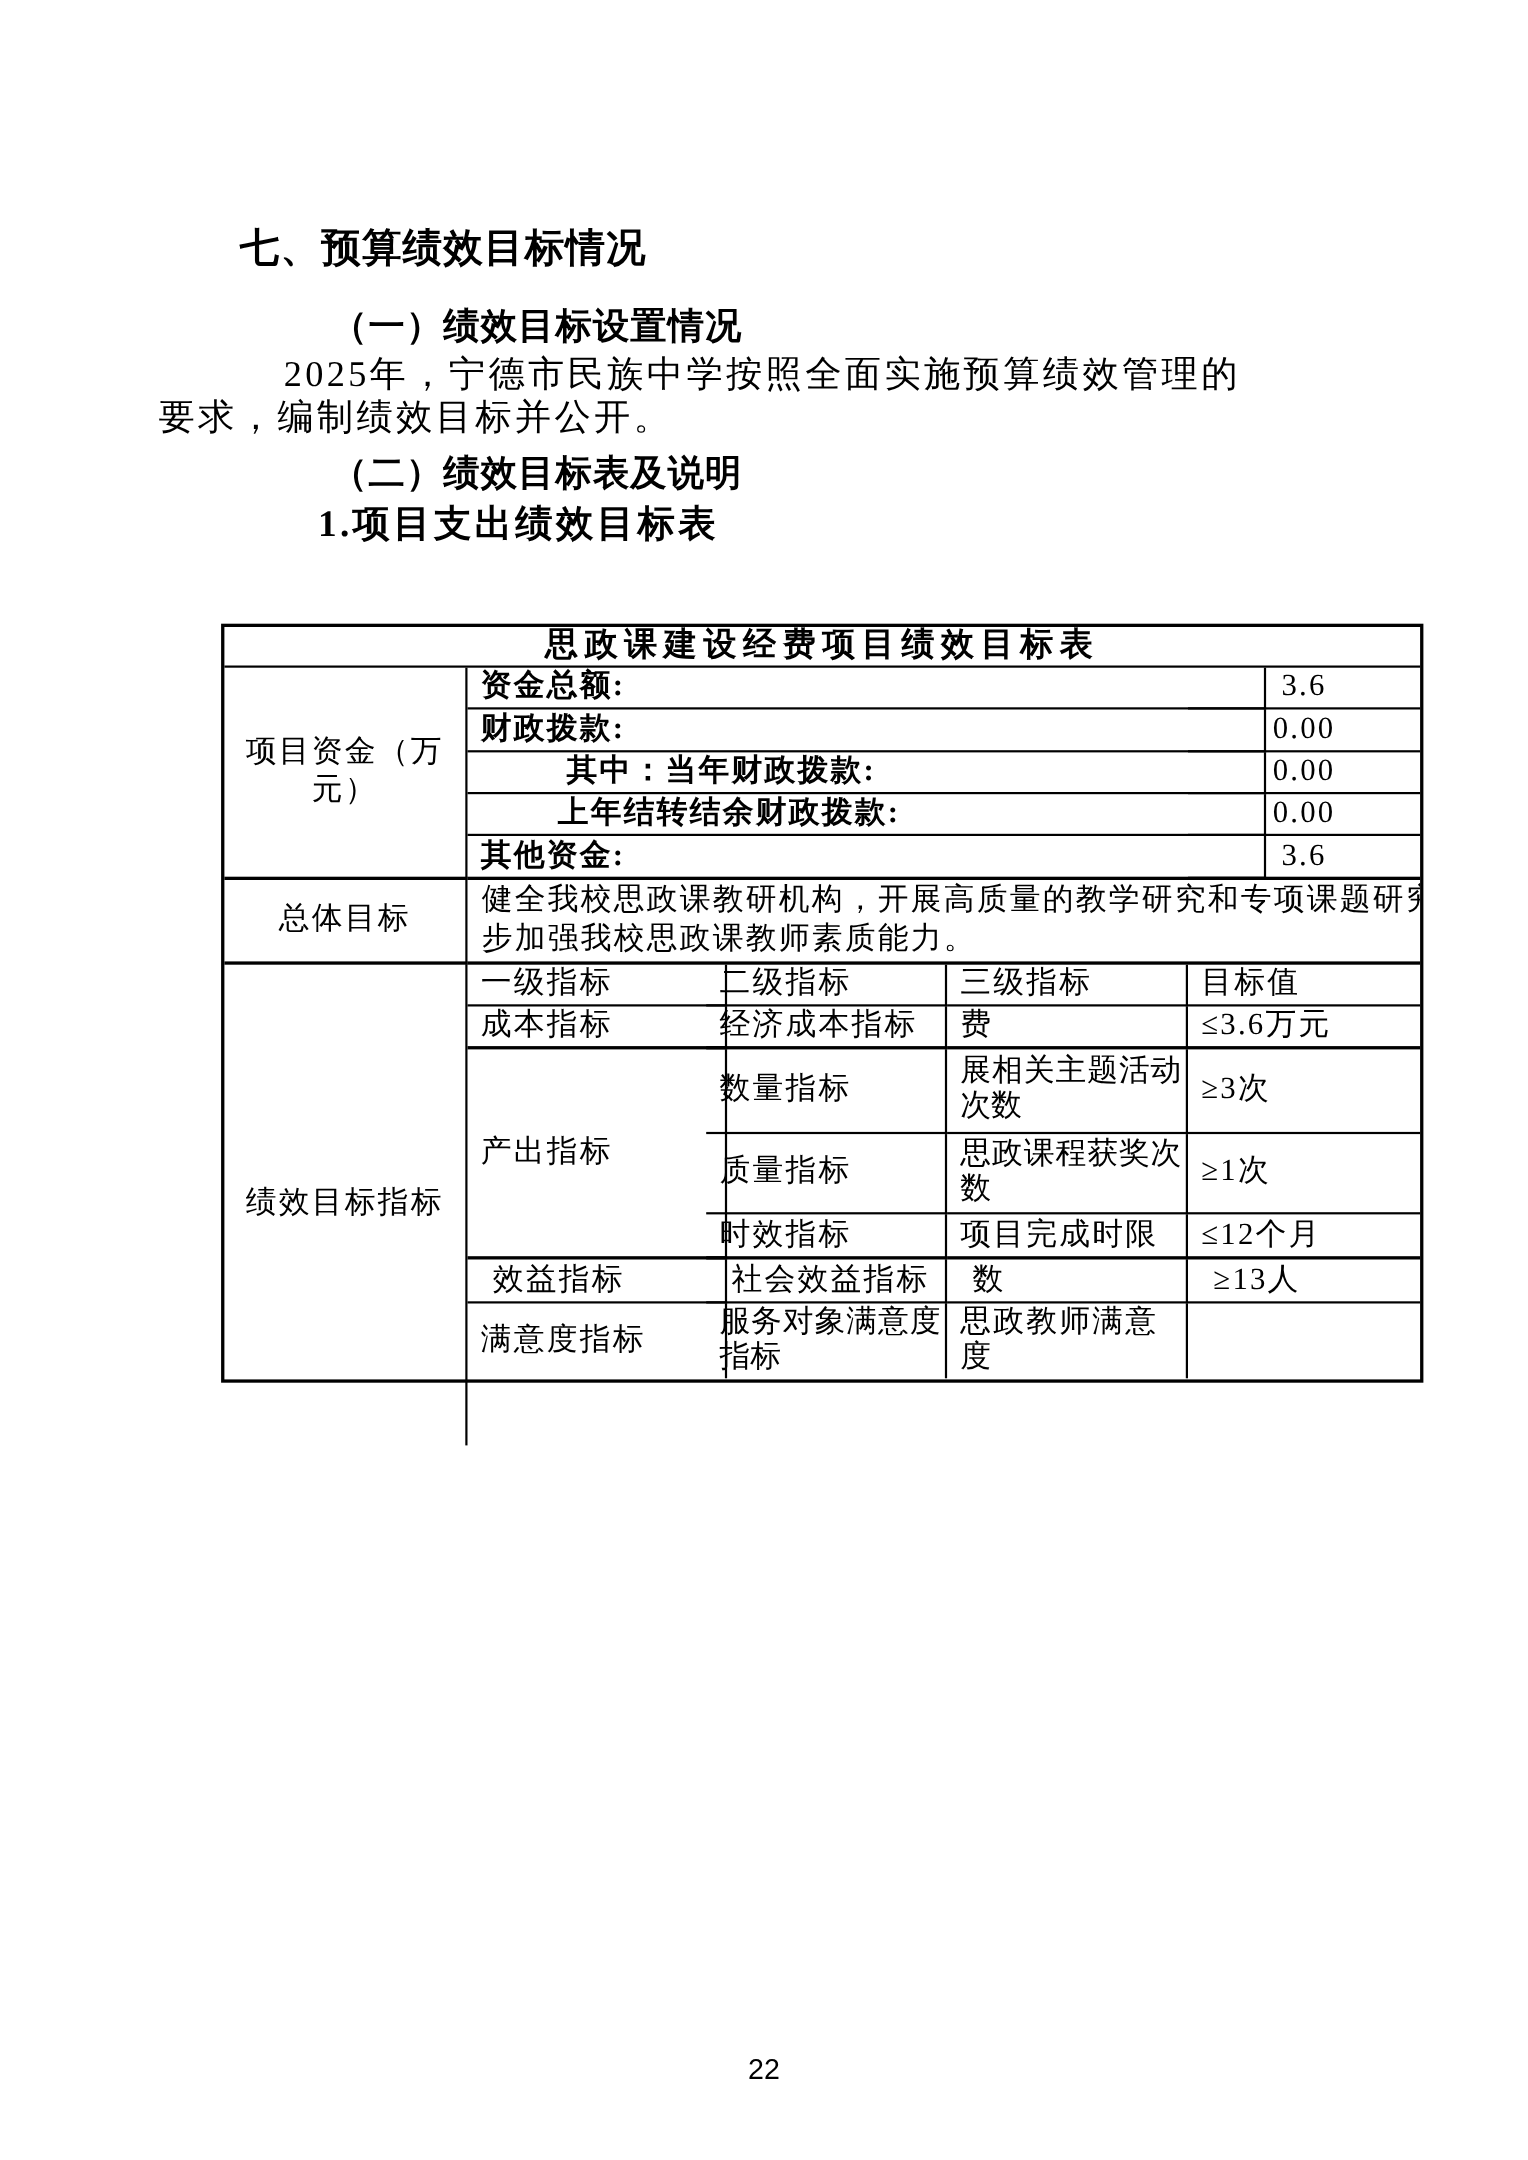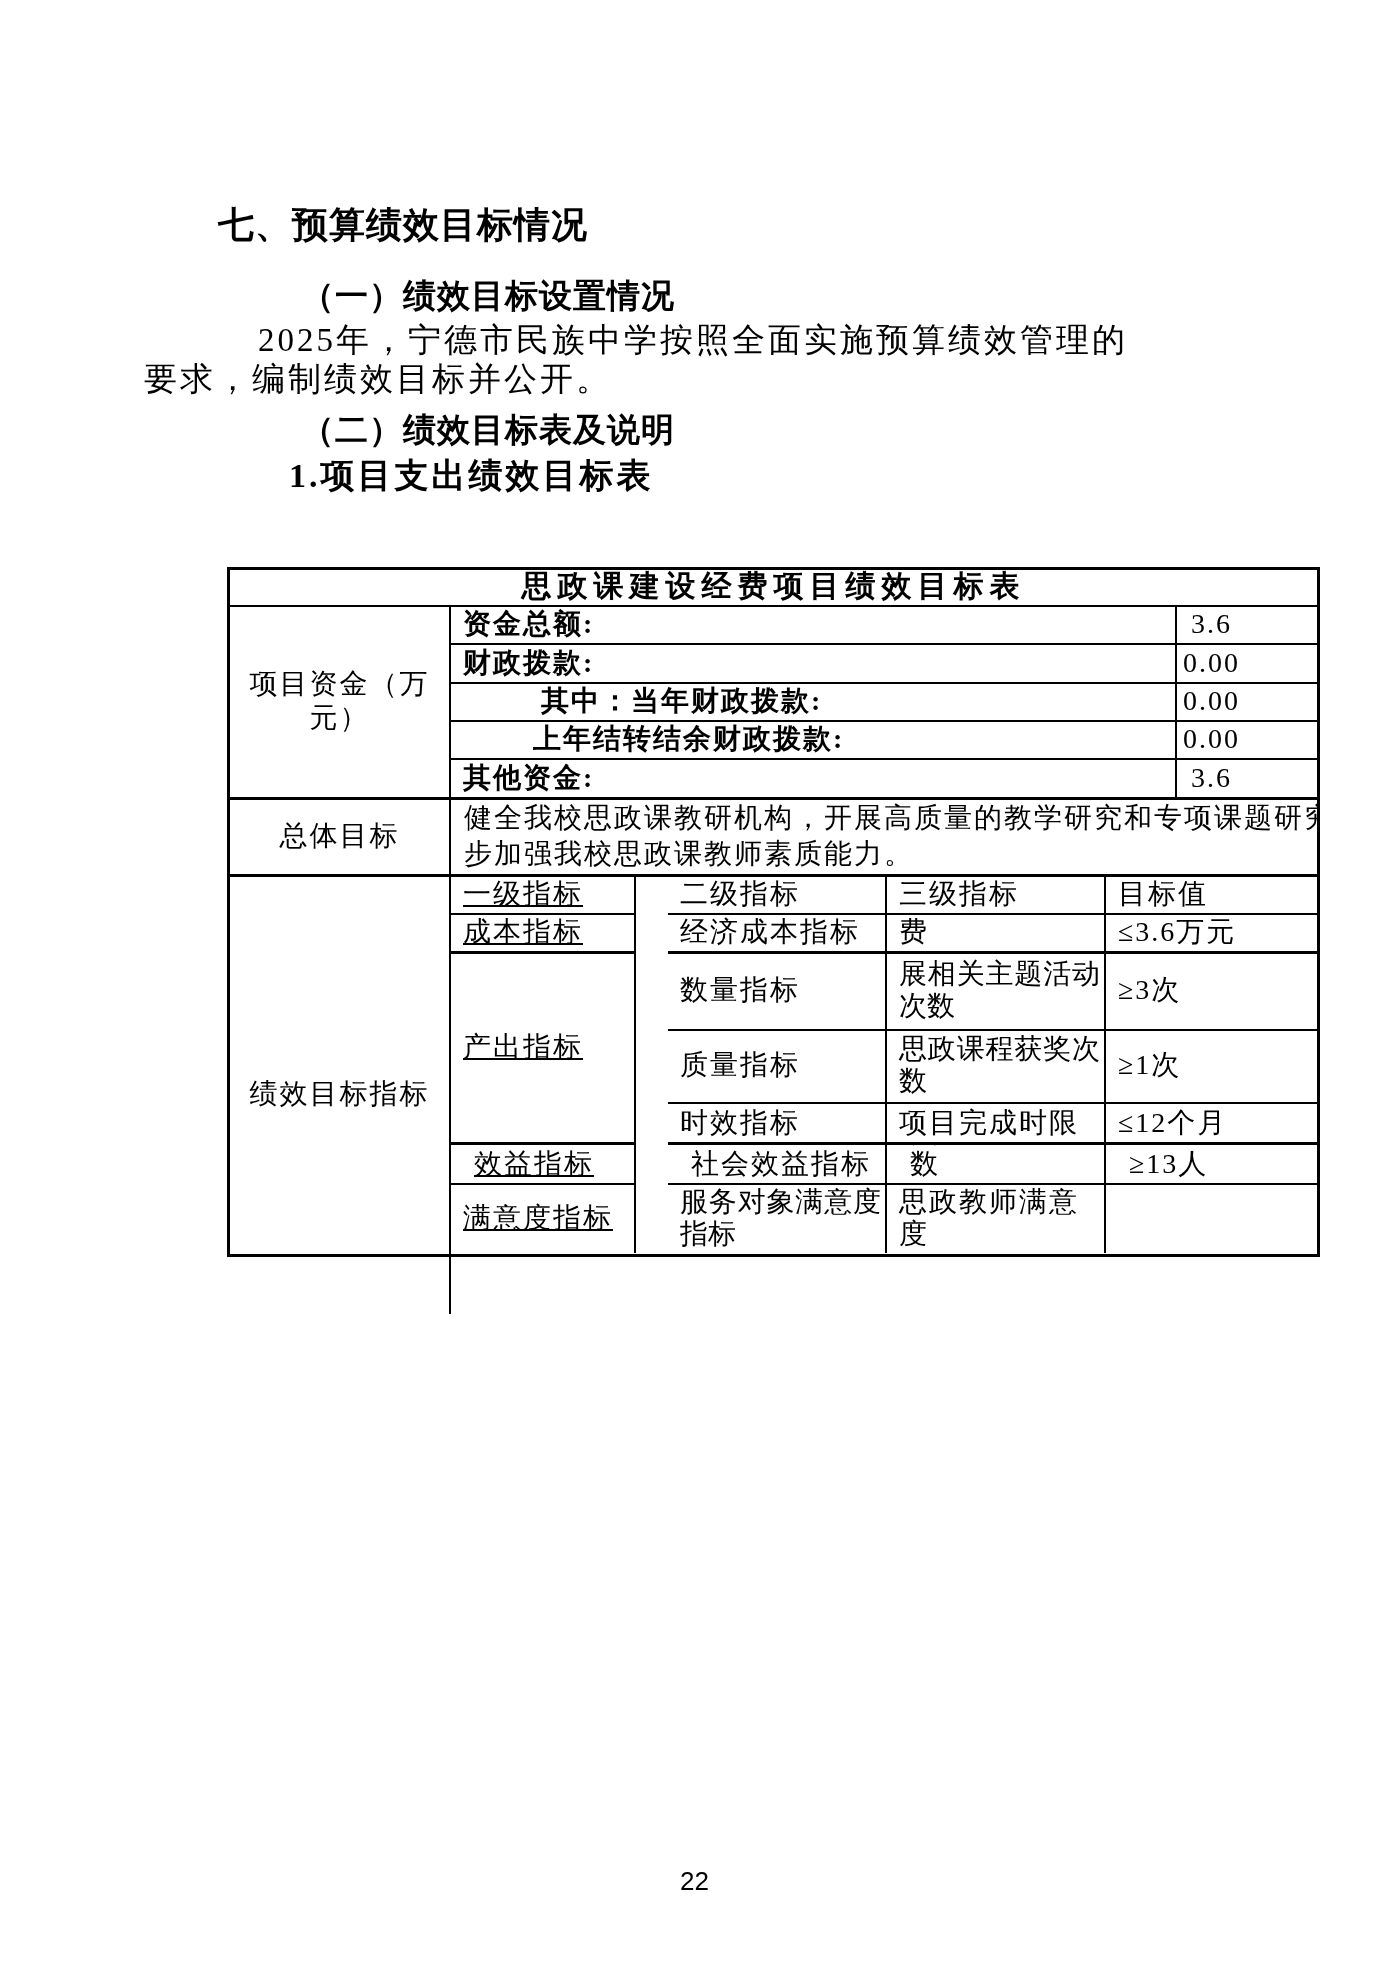--- a/index.html
+++ b/index.html
@@ -18,41 +18,41 @@
     font-weight:700;font-size:36px;letter-spacing:1px;white-space:nowrap;
   }
   .h2a{position:absolute;left:301px;top:274px;font-weight:700;font-size:33px;letter-spacing:1px;white-space:nowrap;}
   .pline1{position:absolute;left:258px;top:318px;font-size:33px;letter-spacing:3px;white-space:nowrap;}
   .pline2{position:absolute;left:144px;top:357px;font-size:33px;letter-spacing:3px;white-space:nowrap;}
   .h2b{position:absolute;left:301px;top:408px;font-weight:700;font-size:33px;letter-spacing:1px;white-space:nowrap;}
   .h4{position:absolute;left:289px;top:453px;font-weight:700;font-size:34px;letter-spacing:3px;white-space:nowrap;}
 
   
   .ptable{
-    position:absolute;left:227px;top:567px;width:1093px;height:690px;
+    position:absolute;left:201px;top:567px;width:1093px;height:690px;
     border:3px solid #000;box-sizing:border-box;
     font-size:28px;letter-spacing:2px;line-height:32px;
   }
   .cell{
     position:absolute;box-sizing:border-box;
     border-right:2px solid #000;border-bottom:2px solid #000;
     display:flex;align-items:flex-end;
     padding:0 4px 3px 12px;
     overflow:hidden;
   }
   .no-r{border-right:none;}
   .no-b{border-bottom:none;}
   .thick-b{border-bottom-width:3px;}
   .v-mid{align-items:center;}
   .h-mid{justify-content:center;text-align:center;padding-left:4px;}
   .just{text-align:justify;letter-spacing:0;}
   .just > div{width:100%;}
   
   .colA{left:0;width:221px;}
-  .colB{left:221px;width:185px;text-decoration:underline;}
+  .colB{left:221px;width:236px;}
   .colC{left:438px;width:219px;}
   .colD{left:657px;width:219px;}
   .colE{left:876px;width:211px;border-right:none;}
   .colBC{left:221px;width:726px;font-weight:bold;}
   .colBE{left:221px;width:866px;border-right:none;}
   
   .rowT{top:0;height:37px;}
   .row1{top:37px;height:38px;}
   .row2{top:75px;height:39px;}
   .row3{top:114px;height:38px;}

